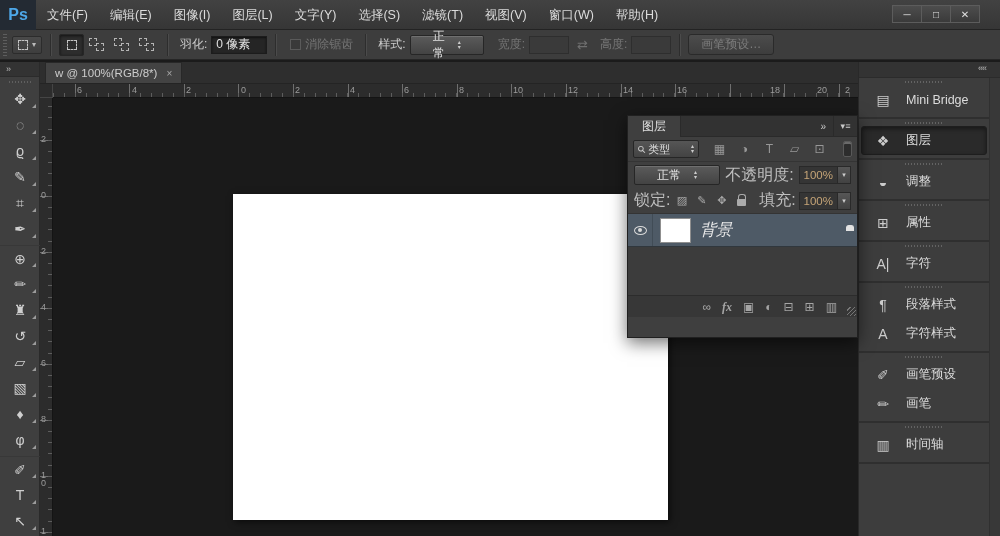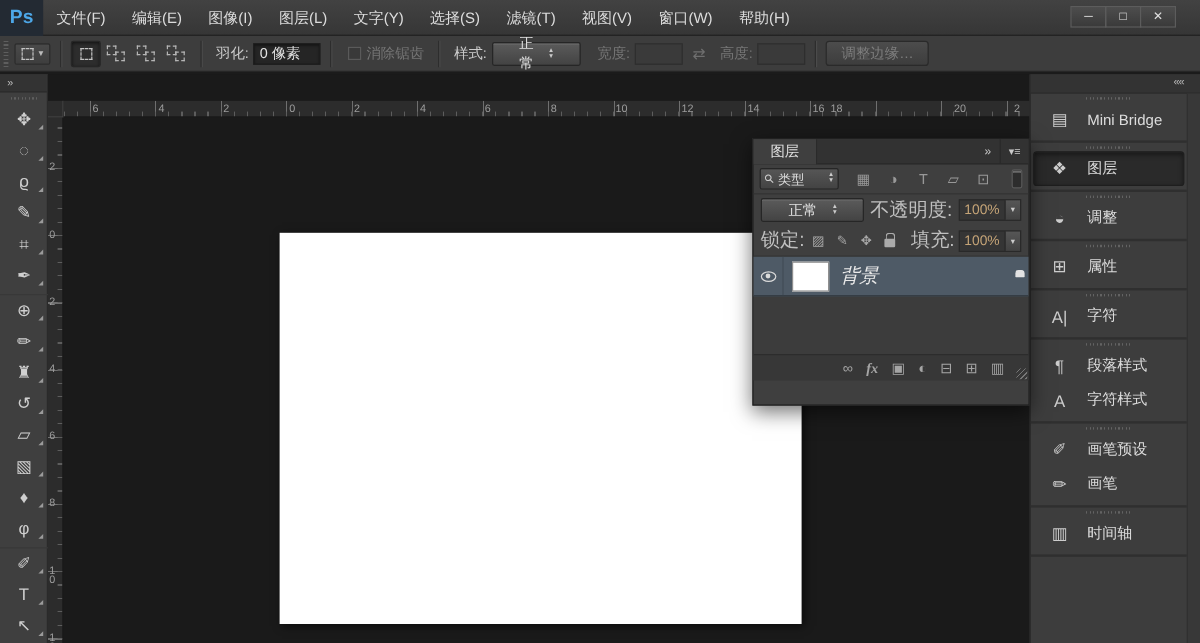--- a/index.html
+++ b/index.html
@@ -233,21 +233,21 @@
         <i>▴</i>
         <i>▾</i>
       </span>
   </div>
   <span class="olabel dis" style="margin-left:14px">宽度:</span>
   <div class="num-input dis"></div>
   <span class="swap">⇄</span>
   <span class="olabel dis">高度:</span>
   <div class="num-input dis"></div>
   <div class="vsep"></div>
-  <div class="obtn">调整边缘…</div>
+  <div class="obtn">画笔预设…</div>
 </div>
 
 <div class="toolbar">
   <div class="tb-top">»</div>
   <div class="tb-grip">
       <i></i>
     </div>
   <div class="tool">
       <span class="tglyph">✥</span>
     </div>
@@ -296,36 +296,42 @@
   <div class="tool">
       <span class="tglyph">T</span>
     </div>
   <div class="tool">
       <span class="tglyph">↖</span>
     </div>
   <div class="tool"></div>
 </div>
 
 <div class="docarea">
+  <div class="tabbar">
+    <div class="doc-tab">
+      <span>w @ 100%(RGB/8*)</span>
+      <span class="tab-close">×</span>
+    </div>
+  </div>
   <div class="ruler-corner"></div>
   <div class="hruler">
     <span style="left:22px">6</span>
     <span style="left:77px">4</span>
     <span style="left:131px">2</span>
     <span style="left:186px">0</span>
     <span style="left:240px">2</span>
     <span style="left:295px">4</span>
     <span style="left:349px">6</span>
     <span style="left:404px">8</span>
     <span style="left:458px">10</span>
     <span style="left:513px">12</span>
     <span style="left:568px">14</span>
     <span style="left:622px">16</span>
-    <span style="left:637px">18</span>
-    <span style="left:740px">20</span>
+    <span style="left:715px">18</span>
+    <span style="left:762px">20</span>
     <span style="left:790px">2</span>
   </div>
   <div class="vruler">
     <span style="top:37px">2</span>
     <span style="top:93px">0</span>
     <span style="top:149px">2</span>
     <span style="top:205px">4</span>
     <span style="top:261px">6</span>
     <span style="top:317px">8</span>
     <span style="top:373px">10</span>

